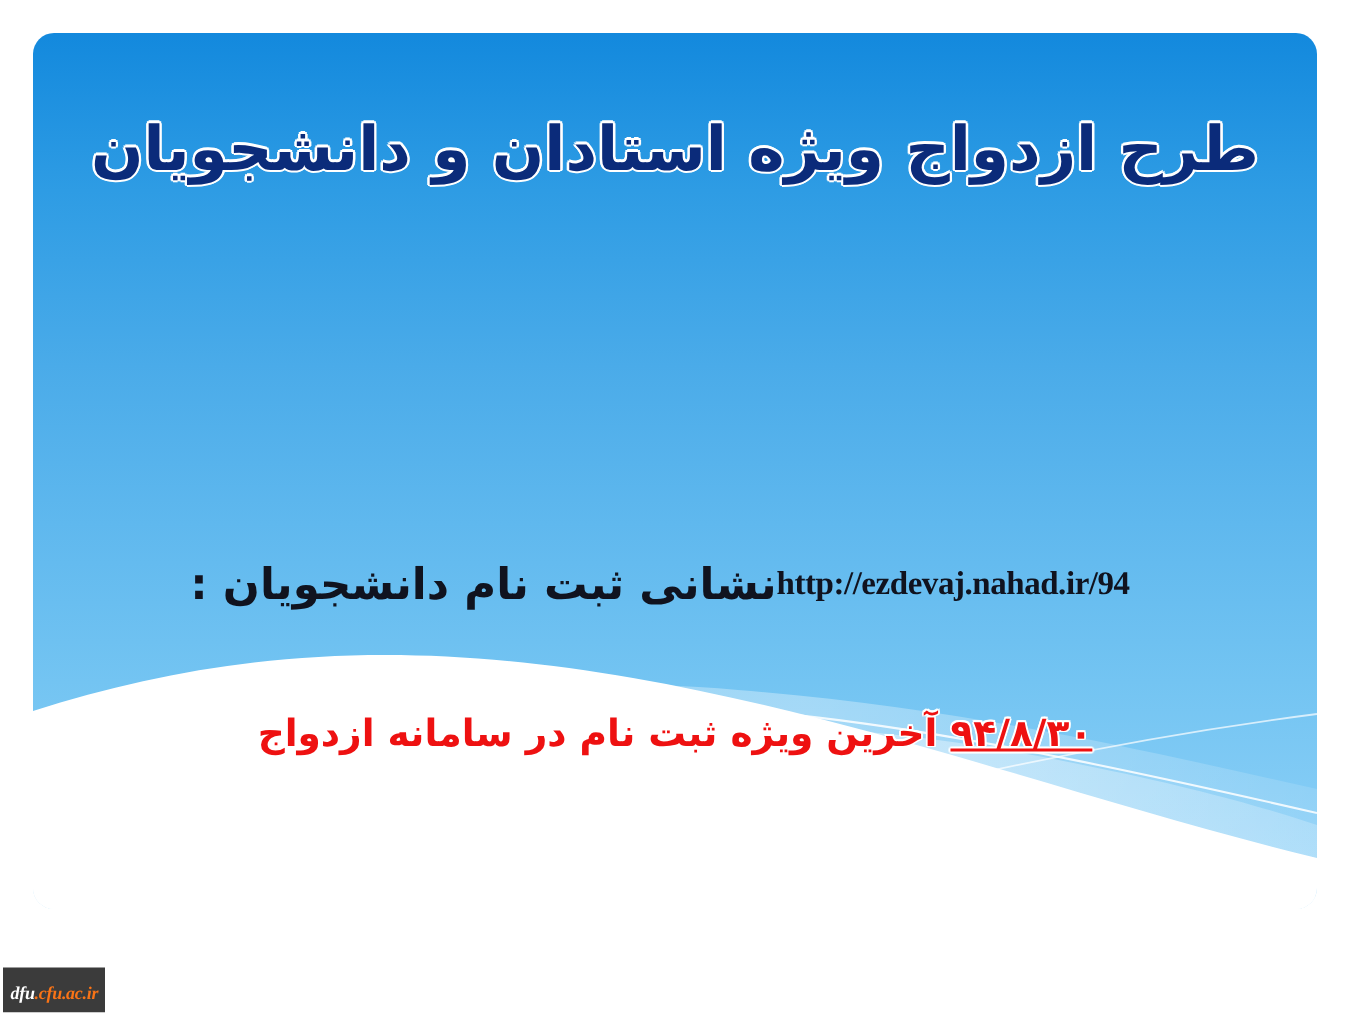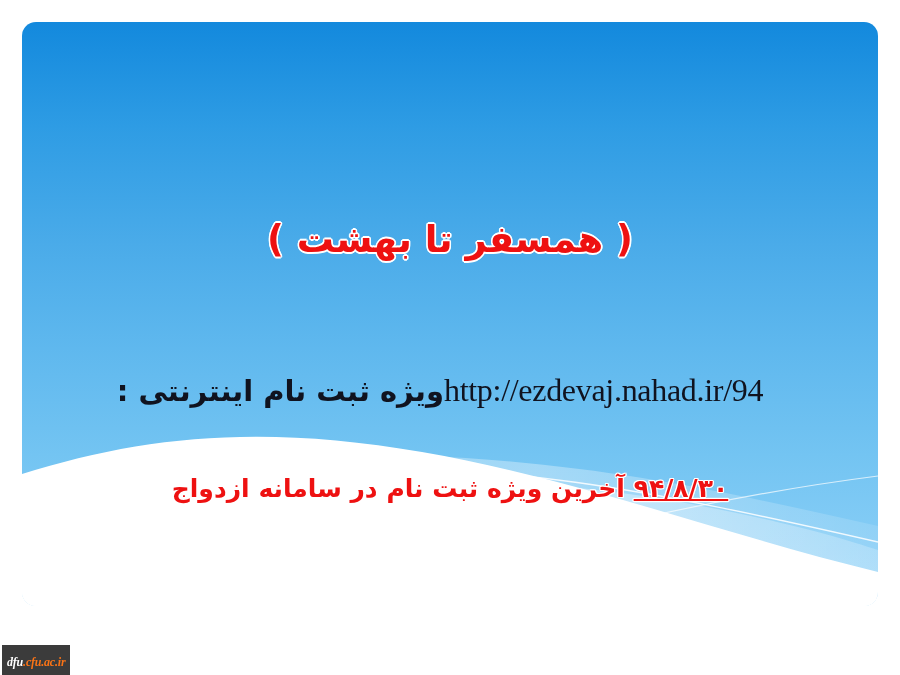--- a/index.html
+++ b/index.html
@@ -112,22 +112,22 @@
     font-weight: bold;
   }
   .reg-label {
     font-family: "DejaVu Sans", "Liberation Sans", sans-serif;
     font-size: 29px;
     color: #10131f;
     vertical-align: middle;
   }
   .reg-url {
     font-family: "Liberation Serif", "DejaVu Serif", serif;
-    font-size: 32px;
-    font-weight: normal;
+    font-size: 22px;
+    font-weight: bold;
     color: #10131f;
     direction: ltr;
     unicode-bidi: embed;
     vertical-align: middle;
     margin-right: 20px;
     letter-spacing: -0.3px;
   }
 
   .deadline {
     position: absolute;
@@ -204,25 +204,25 @@
         <path d="M0,170 C180,128 360,128 520,160 C660,188 770,214 856,222
                  L856,230 L0,230 Z" fill="#ffffff" opacity="0.96"></path>
 
         <path d="M300,96 C470,84 620,112 856,166" fill="none" stroke="#ffffff" stroke-width="1.4" opacity="0.85"></path>
         <path d="M420,192 C560,154 700,120 856,100" fill="none" stroke="#ffffff" stroke-width="1.2" opacity="0.7"></path>
       </svg>
     </div>
 
     <div class="content">
 
-
-      <div class="title-sub">( همسفر تا بهشت )</div>
+      <div class="title-main">طرح ازدواج ویژه استادان و دانشجویان</div>
+
 
       <div class="reg-line">
-        <span class="reg-url">http://ezdevaj.nahad.ir/94</span><span class="reg-label">ویژه ثبت نام اینترنتی  :</span>
+        <span class="reg-url">http://ezdevaj.nahad.ir/94</span><span class="reg-label">نشانی ثبت نام دانشجویان  :</span>
       </div>
 
       <div class="deadline">
         <span class="dl-date">۹۴/۸/۳۰</span>
         <span>آخرین ویژه ثبت نام در سامانه ازدواج</span>
       </div>
 
     </div>
   </div>
 

